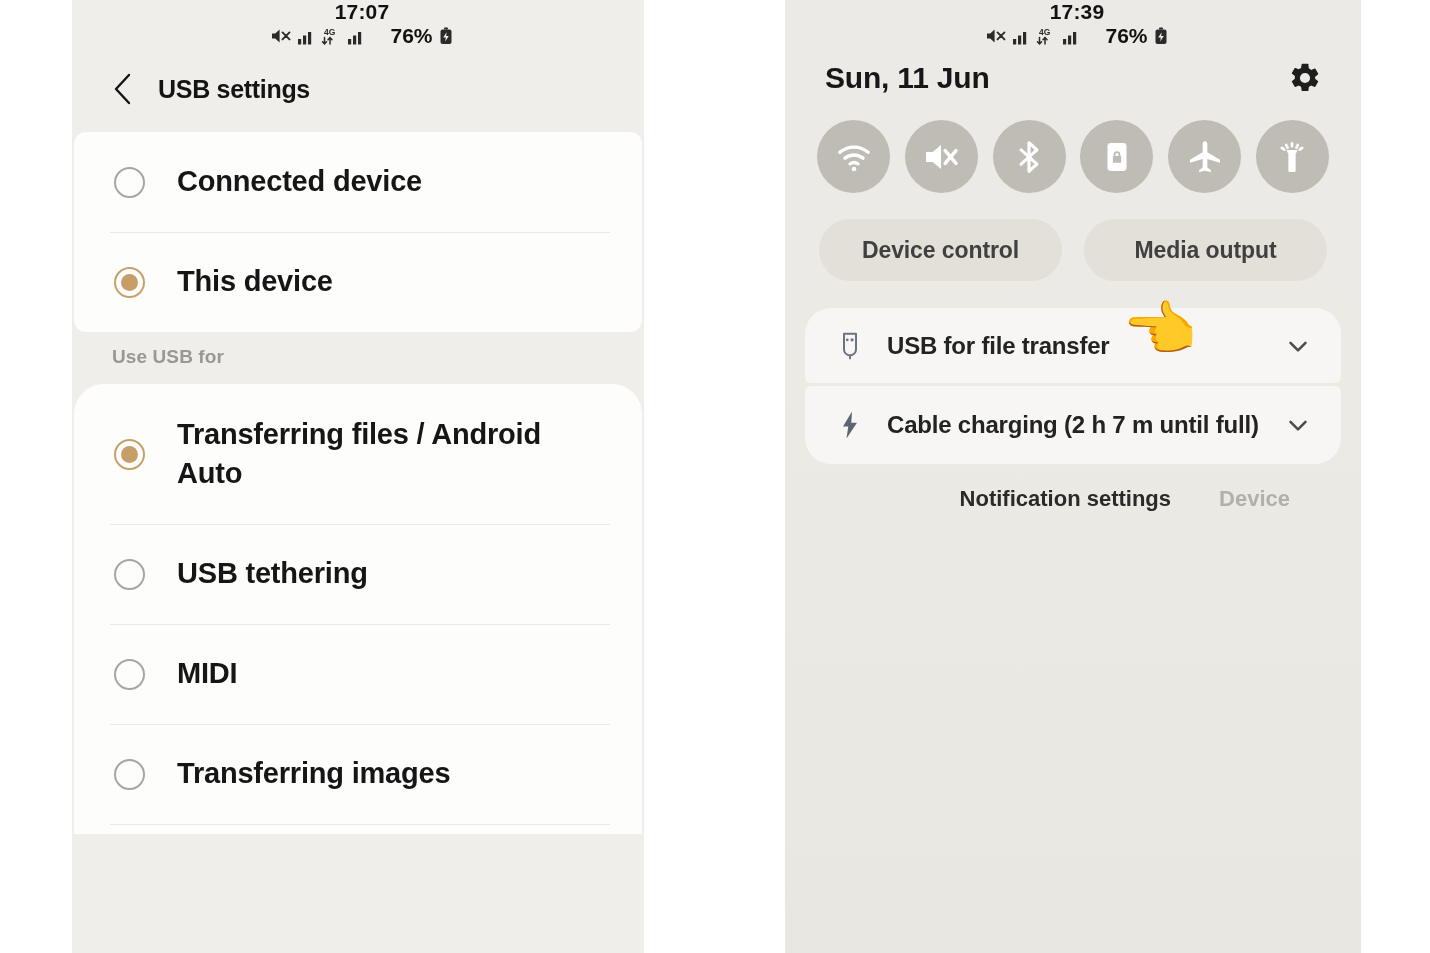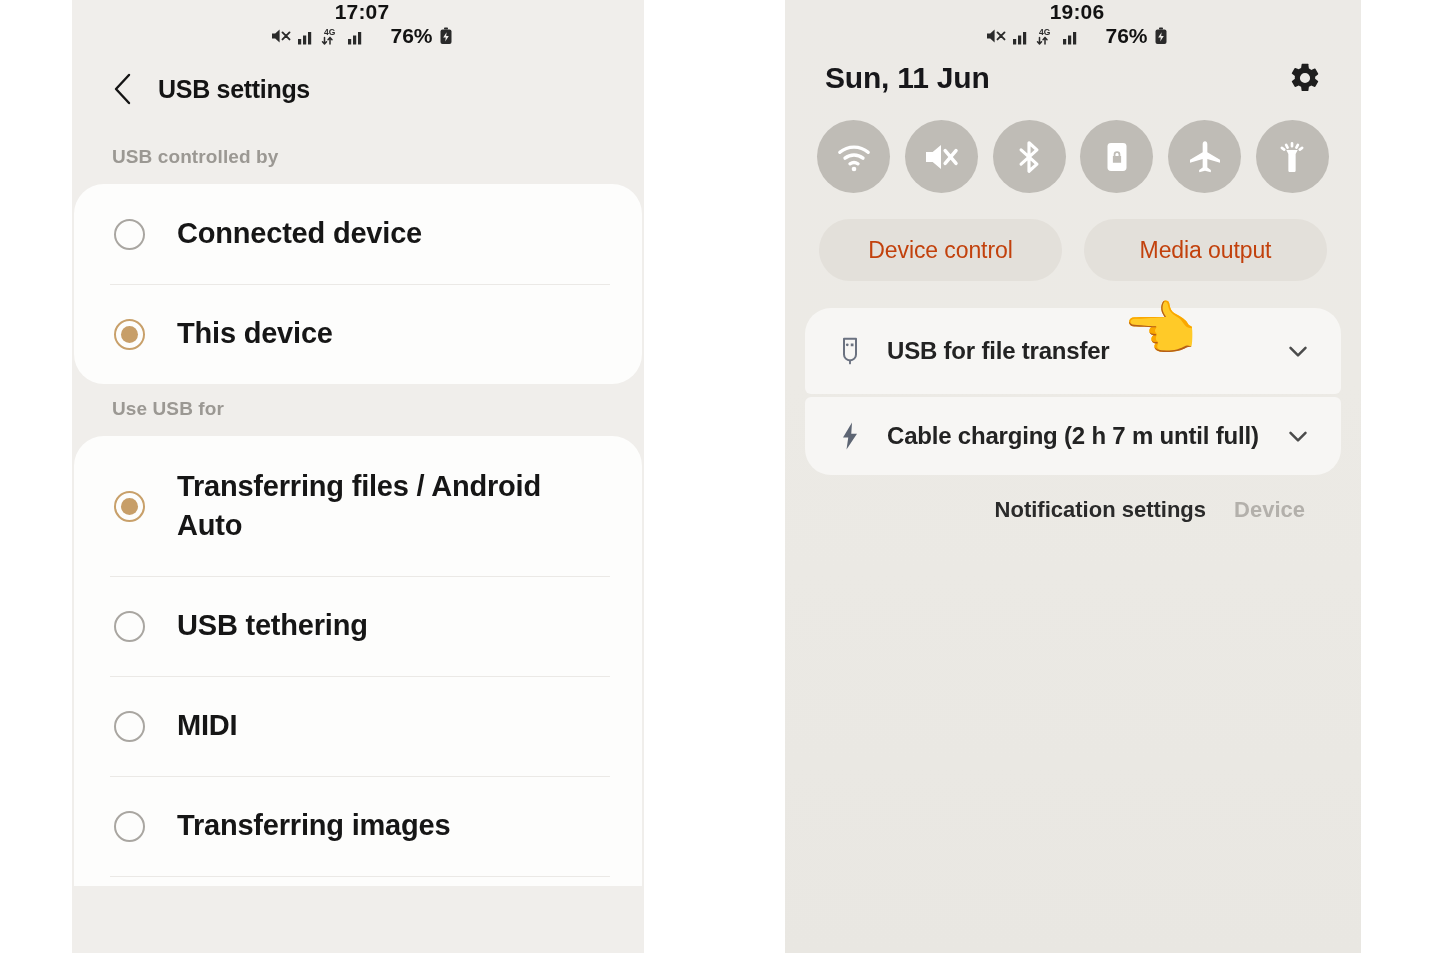--- a/index.html
+++ b/index.html
@@ -80,21 +80,21 @@
   .section-label {
     font-size: 19px;
     font-weight: bold;
     color: #9b9893;
     padding: 14px 0 16px 40px;
     letter-spacing: 0.1px;
   }
 
   .card {
     background: #fdfdfc;
-    border-radius: 30px;
+    border-radius: 12px;
     margin: 0 2px 0 2px;
     overflow: hidden;
   }
   .card.flush-bottom { border-radius: 30px 30px 0 0; }
 
   .opt-row {
     display: flex;
     align-items: center;
     min-height: 100px;
     padding: 10px 30px 10px 40px;
@@ -200,38 +200,38 @@
   }
   .pill {
     flex: 1 1 0;
     height: 62px;
     border-radius: 32px;
     background: #e3e0da;
     display: flex;
     align-items: center;
     justify-content: center;
     font-size: 23px;
-    font-weight: normal;
-    color: #c2410c;
+    font-weight: bold;
+    color: #404040;
     cursor: pointer;
     letter-spacing: -0.1px;
   }
 
   .notif-stack {
     margin: 27px 20px 0 20px;
     display: flex;
     flex-direction: column;
     gap: 3px;
   }
   .notif {
     background: #f7f6f4;
     display: flex;
     align-items: center;
     padding: 0 28px 0 30px;
-    height: 86px;
+    height: 75px;
     gap: 22px;
     cursor: pointer;
     position: relative;
   }
   .notif.first { border-radius: 26px 26px 6px 6px; }
   .notif.last  { border-radius: 6px 6px 26px 26px; height: 78px; }
 
   .notif-icon {
     width: 30px;
     height: 30px;
@@ -262,22 +262,22 @@
     line-height: 1;
     pointer-events: none;
     user-select: none;
     transform: scaleX(-1);
   }
 
   .notif-actions {
     display: flex;
     justify-content: flex-end;
     align-items: center;
-    gap: 28px;
-    padding: 22px 56px 0 0;
+    gap: 48px;
+    padding: 22px 71px 0 0;
   }
   .act-primary {
     font-size: 22px;
     font-weight: bold;
     color: #2a2a2a;
     cursor: pointer;
   }
   .act-muted {
     font-size: 22px;
     font-weight: bold;
@@ -328,21 +328,20 @@
       </div>
     </div>
 
     <div class="page-header">
       <svg class="back-chevron" viewBox="0 0 26 34">
         <path d="M19 3L6 17l13 14" stroke="#141414" stroke-width="2.4" fill="none" stroke-linecap="round" stroke-linejoin="round"></path>
       </svg>
       <div class="page-title">USB settings</div>
     </div>
 
-    <div class="section-label">USB controlled by</div>
     <div class="card">
       <div class="opt-row">
         <div class="radio"></div>
         <div class="opt-label">Connected device</div>
       </div>
       <div class="opt-row">
         <div class="radio checked"></div>
         <div class="opt-label">This device</div>
       </div>
     </div>
@@ -365,21 +364,21 @@
         <div class="radio"></div>
         <div class="opt-label">Transferring images</div>
       </div>
       <div class="opt-row" style="min-height:10px;padding:0"></div>
     </div>
   </div>
 
   <div id="right-panel">
 
     <div class="statusbar">
-      <div class="sb-time">19:06</div>
+      <div class="sb-time">17:39</div>
       <div class="sb-icons">
         <svg class="ico" width="22" height="20" viewBox="0 0 22 20">
           <path d="M2 7.5h3.2L9.6 3.6v12.8L5.2 12.5H2z" fill="#2a2a2a"></path>
           <path d="M12.5 6.4l7 7M19.5 6.4l-7 7" stroke="#2a2a2a" stroke-width="1.9" stroke-linecap="round"></path>
         </svg>
         <svg class="ico" width="18" height="20" viewBox="0 0 18 20">
           <rect x="1" y="13" width="3.2" height="5.5" fill="#2a2a2a"></rect>
           <rect x="6" y="9.5" width="3.2" height="9" fill="#2a2a2a"></rect>
           <rect x="11" y="6" width="3.2" height="12.5" fill="#2a2a2a"></rect>
         </svg>

